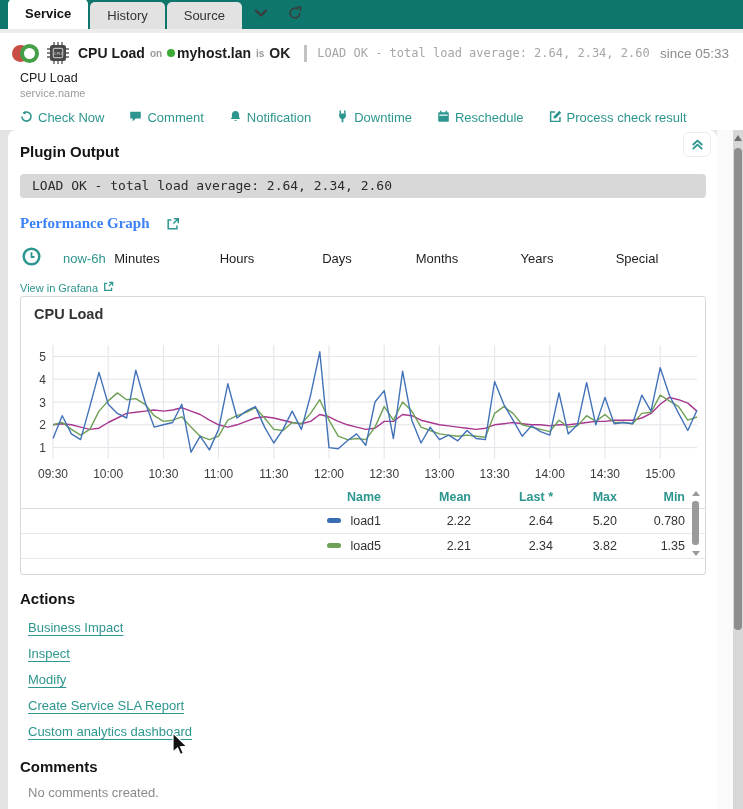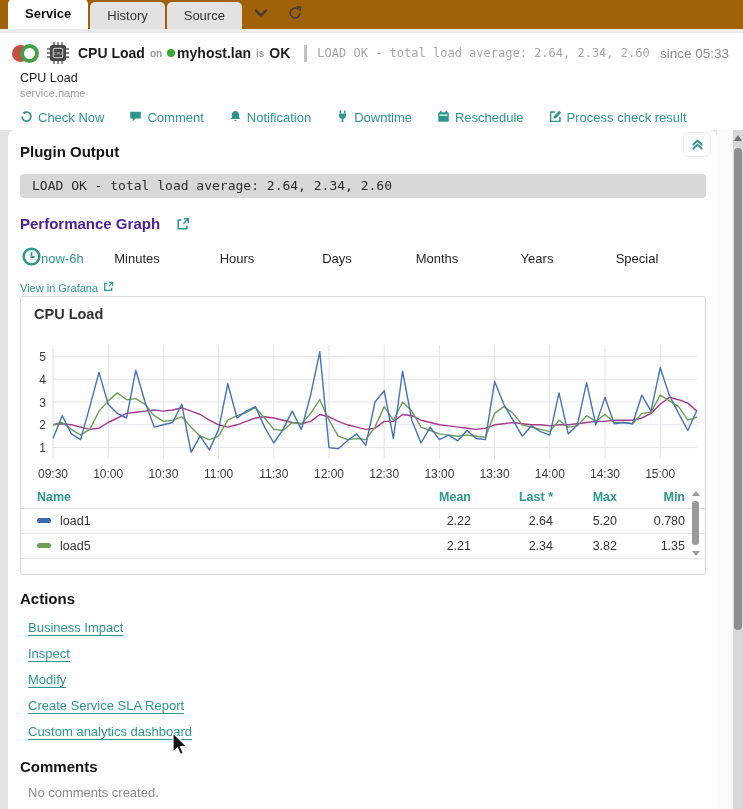--- a/index.html
+++ b/index.html
@@ -1,21 +1,21 @@
 <!DOCTYPE html>
 <html><head>
 <meta charset="utf-8">
 <style>
   * { margin:0; padding:0; box-sizing:border-box; }
   html,body { background:#ececec; }
   .page { position:relative; width:743px; height:809px; overflow:hidden;
           font-family:"Liberation Sans", sans-serif; background:#ececec; }
 
   
-  .tabbar { position:absolute; top:0; left:0; right:0; height:29px; background:#a16207;
+  .tabbar { position:absolute; top:0; left:0; right:0; height:29px; background:#0f766e;
             display:flex; align-items:flex-end; padding-left:8px; }
   .tab { height:27px; line-height:27px; padding:0 17px; margin-right:2px; font-size:13px;
          color:#333; background:#e2e2e2; border-radius:5px 5px 0 0; cursor:default; }
   .tab.active { background:#fff; color:#111; font-weight:bold; height:30px; line-height:30px; }
   .tabbar-icon { display:flex; align-items:center; justify-content:center; height:33px; width:34px; color:#3c3c3c; }
 
   
   .header { position:absolute; top:33px; left:0; right:0; height:97px; background:#fff; }
   .status-row { position:absolute; top:8px; left:12px; right:14px; height:24px;
                 display:flex; align-items:center; white-space:nowrap; }
@@ -48,42 +48,42 @@
   .scroll-thumb { position:absolute; top:18px; right:1px; width:8px; height:482px; background:#8e8e8e; border-radius:4px; }
 
   .panel { position:absolute; top:0; left:8px; width:709px; height:679px; background:#fff; border-radius:8px 8px 0 0; }
   .collapse-btn { position:absolute; top:2px; right:6px; width:28px; height:25px; background:#fff;
                   border:1px solid #ececec; border-radius:6px; display:flex; align-items:center; justify-content:center;
                   color:#2d968e; cursor:pointer; }
   .sec-h { position:absolute; left:12px; font-size:15px; font-weight:bold; color:#141414; }
   .output-box { position:absolute; top:44px; left:12px; width:686px; height:24px; background:#d8d8d8;
                 border-radius:4px; line-height:24px; padding:0 12px;
                 font-family:"DejaVu Sans Mono","Liberation Mono",monospace; font-size:13px; color:#2b2b2b; }
-  .perf-h { position:absolute; top:85px; left:12px; font-size:15px; font-weight:bold; color:#4c1d95;
-            display:flex; align-items:center; gap:16px; }
+  .perf-h { position:absolute; top:85px; left:12px; font-size:15px; font-weight:bold; color:#3b82f6;
+            display:flex; align-items:center; gap:16px;font-family:Liberation Serif, serif; }
   .perf-h .ext { color:#2d968e; display:flex; }
 
   .time-row { position:absolute; top:117px; left:0; right:0; height:26px; }
-  .preset { position:absolute; left:14px; top:0; display:flex; align-items:center; gap:0;
+  .preset { position:absolute; left:14px; top:0; display:flex; align-items:center; gap:22px;
             color:#2d968e; font-size:13px; cursor:pointer; }
   .time-tab { position:absolute; top:4px; width:100px; text-align:center; font-size:13px; color:#1e1e1e; cursor:pointer; }
   .grafana { position:absolute; top:151px; left:12px; display:flex; align-items:center; gap:5px;
              color:#2d968e; font-size:11px; text-decoration:none; cursor:pointer; }
 
   .chart-box { position:absolute; top:166px; left:12px; width:686px; height:279px; background:#fff;
                border:1px solid #d8d8d8; border-radius:3px; overflow:hidden; }
   .chart-title { position:absolute; top:9px; left:13px; font-size:14.5px; font-weight:bold; color:#333; }
   .graph-svg { position:absolute; top:36px; left:0; }
   .axis-lab { font-size:12px; fill:#3c3c3c; font-family:"Liberation Sans",sans-serif; }
 
   .legend { position:absolute; top:190px; left:0; right:0; height:89px; overflow:hidden; }
   .legend table { width:100%; border-collapse:collapse; table-layout:fixed; }
   .legend th { font-size:12.5px; color:#2d968e; font-weight:bold; padding:3px 8px 4px; border-bottom:1px solid #ddd; }
   .legend td { font-size:12.5px; color:#333; padding:5px 8px; border-bottom:1px solid #e8e8e8; }
-  .col-name { text-align:left; padding-left:16px !important;margin-top:36px; }
+  .col-name { text-align:right; padding-left:16px !important;margin-top:36px; }
   .col-num { text-align:right; }
   .swatch { display:inline-block; width:14px; height:5px; border-radius:2.5px; margin:0 9px 2px 0; vertical-align:middle; }
   .mini-scroll { position:absolute; top:2px; right:5px; width:9px; height:74px; }
   .mini-up { position:absolute; top:2px; left:1px; width:0; height:0; border-left:4px solid transparent;
              border-right:4px solid transparent; border-bottom:5px solid #9a9a9a; }
   .mini-thumb { position:absolute; top:12px; left:1px; width:7px; height:44px; background:#9a9a9a; border-radius:3px; }
   .mini-down { position:absolute; top:62px; left:1px; width:0; height:0; border-left:4px solid transparent;
                border-right:4px solid transparent; border-top:5px solid #9a9a9a; }
 
   .link { position:absolute; left:20px; color:#2d968e; font-size:13px; text-decoration:underline;

